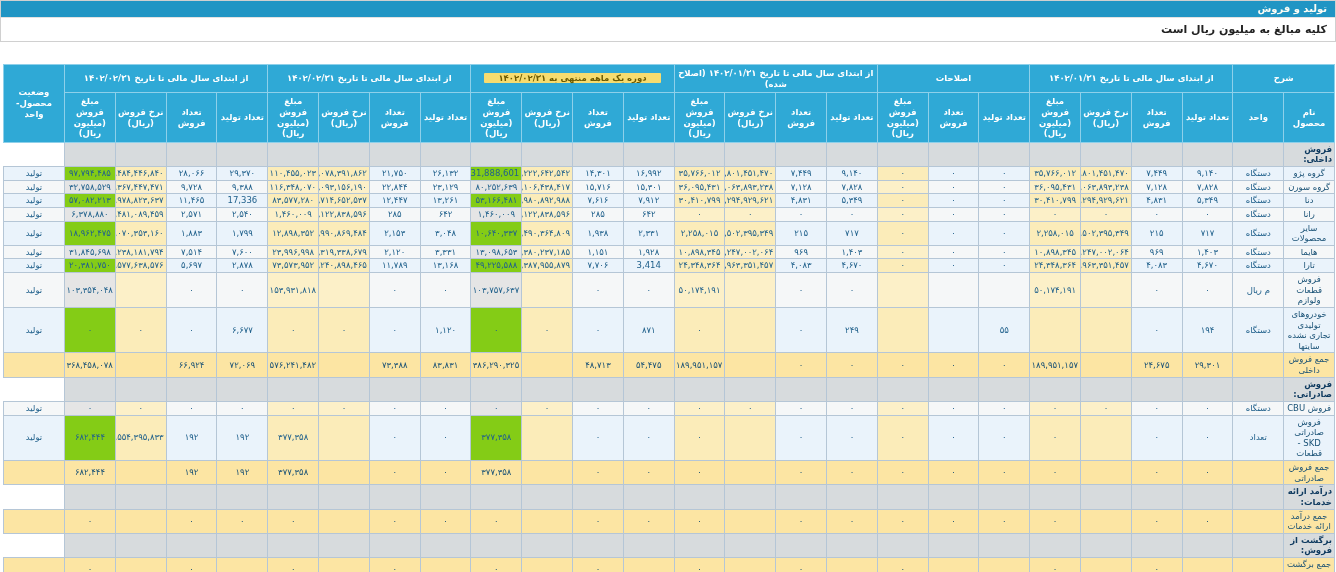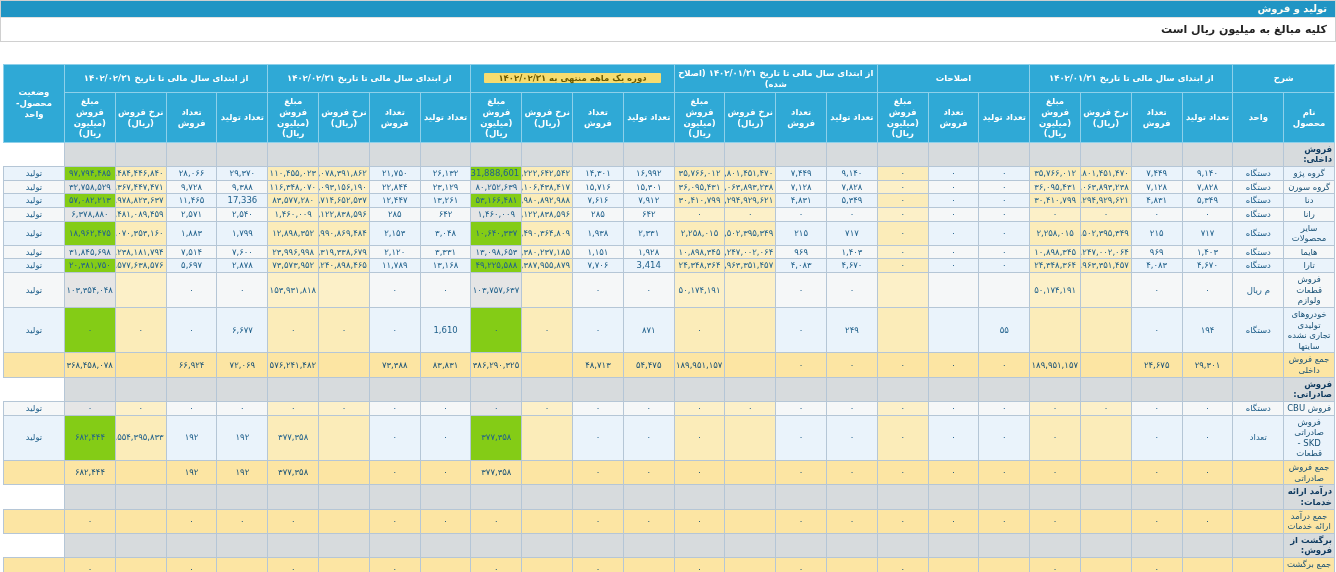--- a/index.html
+++ b/index.html
@@ -337,21 +337,21 @@
           <td></td>
           <td class="ycell"></td>
           <td>۲۴۹</td>
           <td>۰</td>
           <td class="ycell"></td>
           <td class="ycell">۰</td>
           <td>۸۷۱</td>
           <td>۰</td>
           <td class="ycell">۰</td>
           <td class="bcell">۰</td>
-          <td>1,610</td>
+          <td>۱,۱۲۰</td>
           <td>۰</td>
           <td class="ycell">۰</td>
           <td class="ycell">۰</td>
           <td>۶,۶۷۷</td>
           <td>۰</td>
           <td class="ycell">۰</td>
           <td class="bcell">۰</td>
           <td>تولید</td>
         </tr>
         <tr class="tot">

